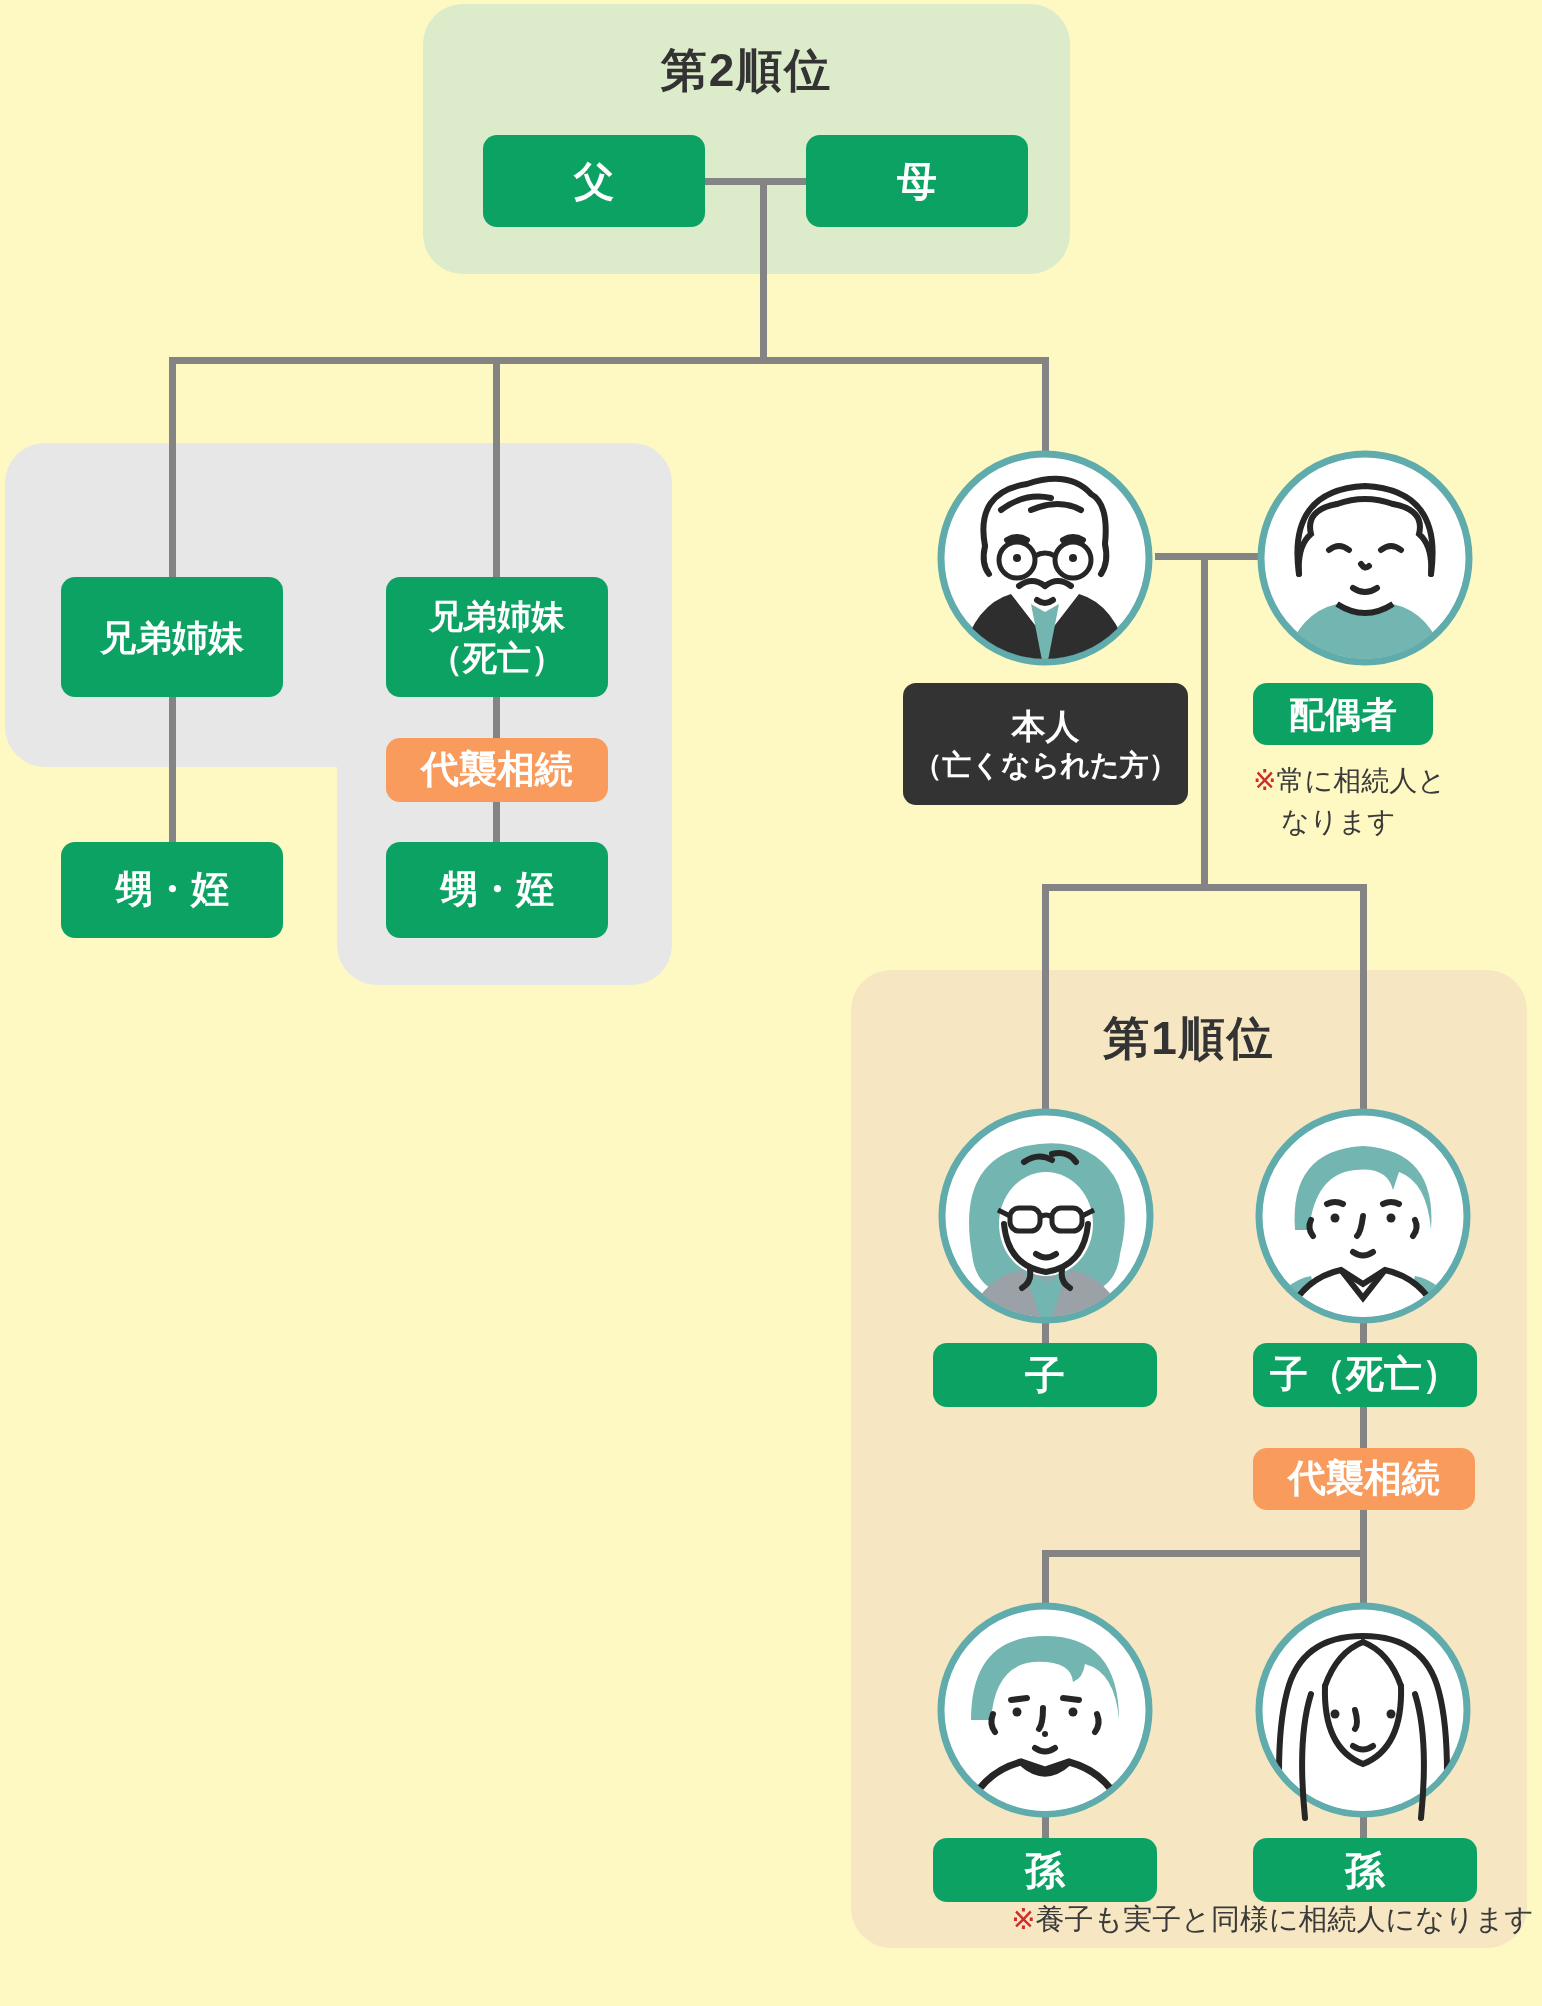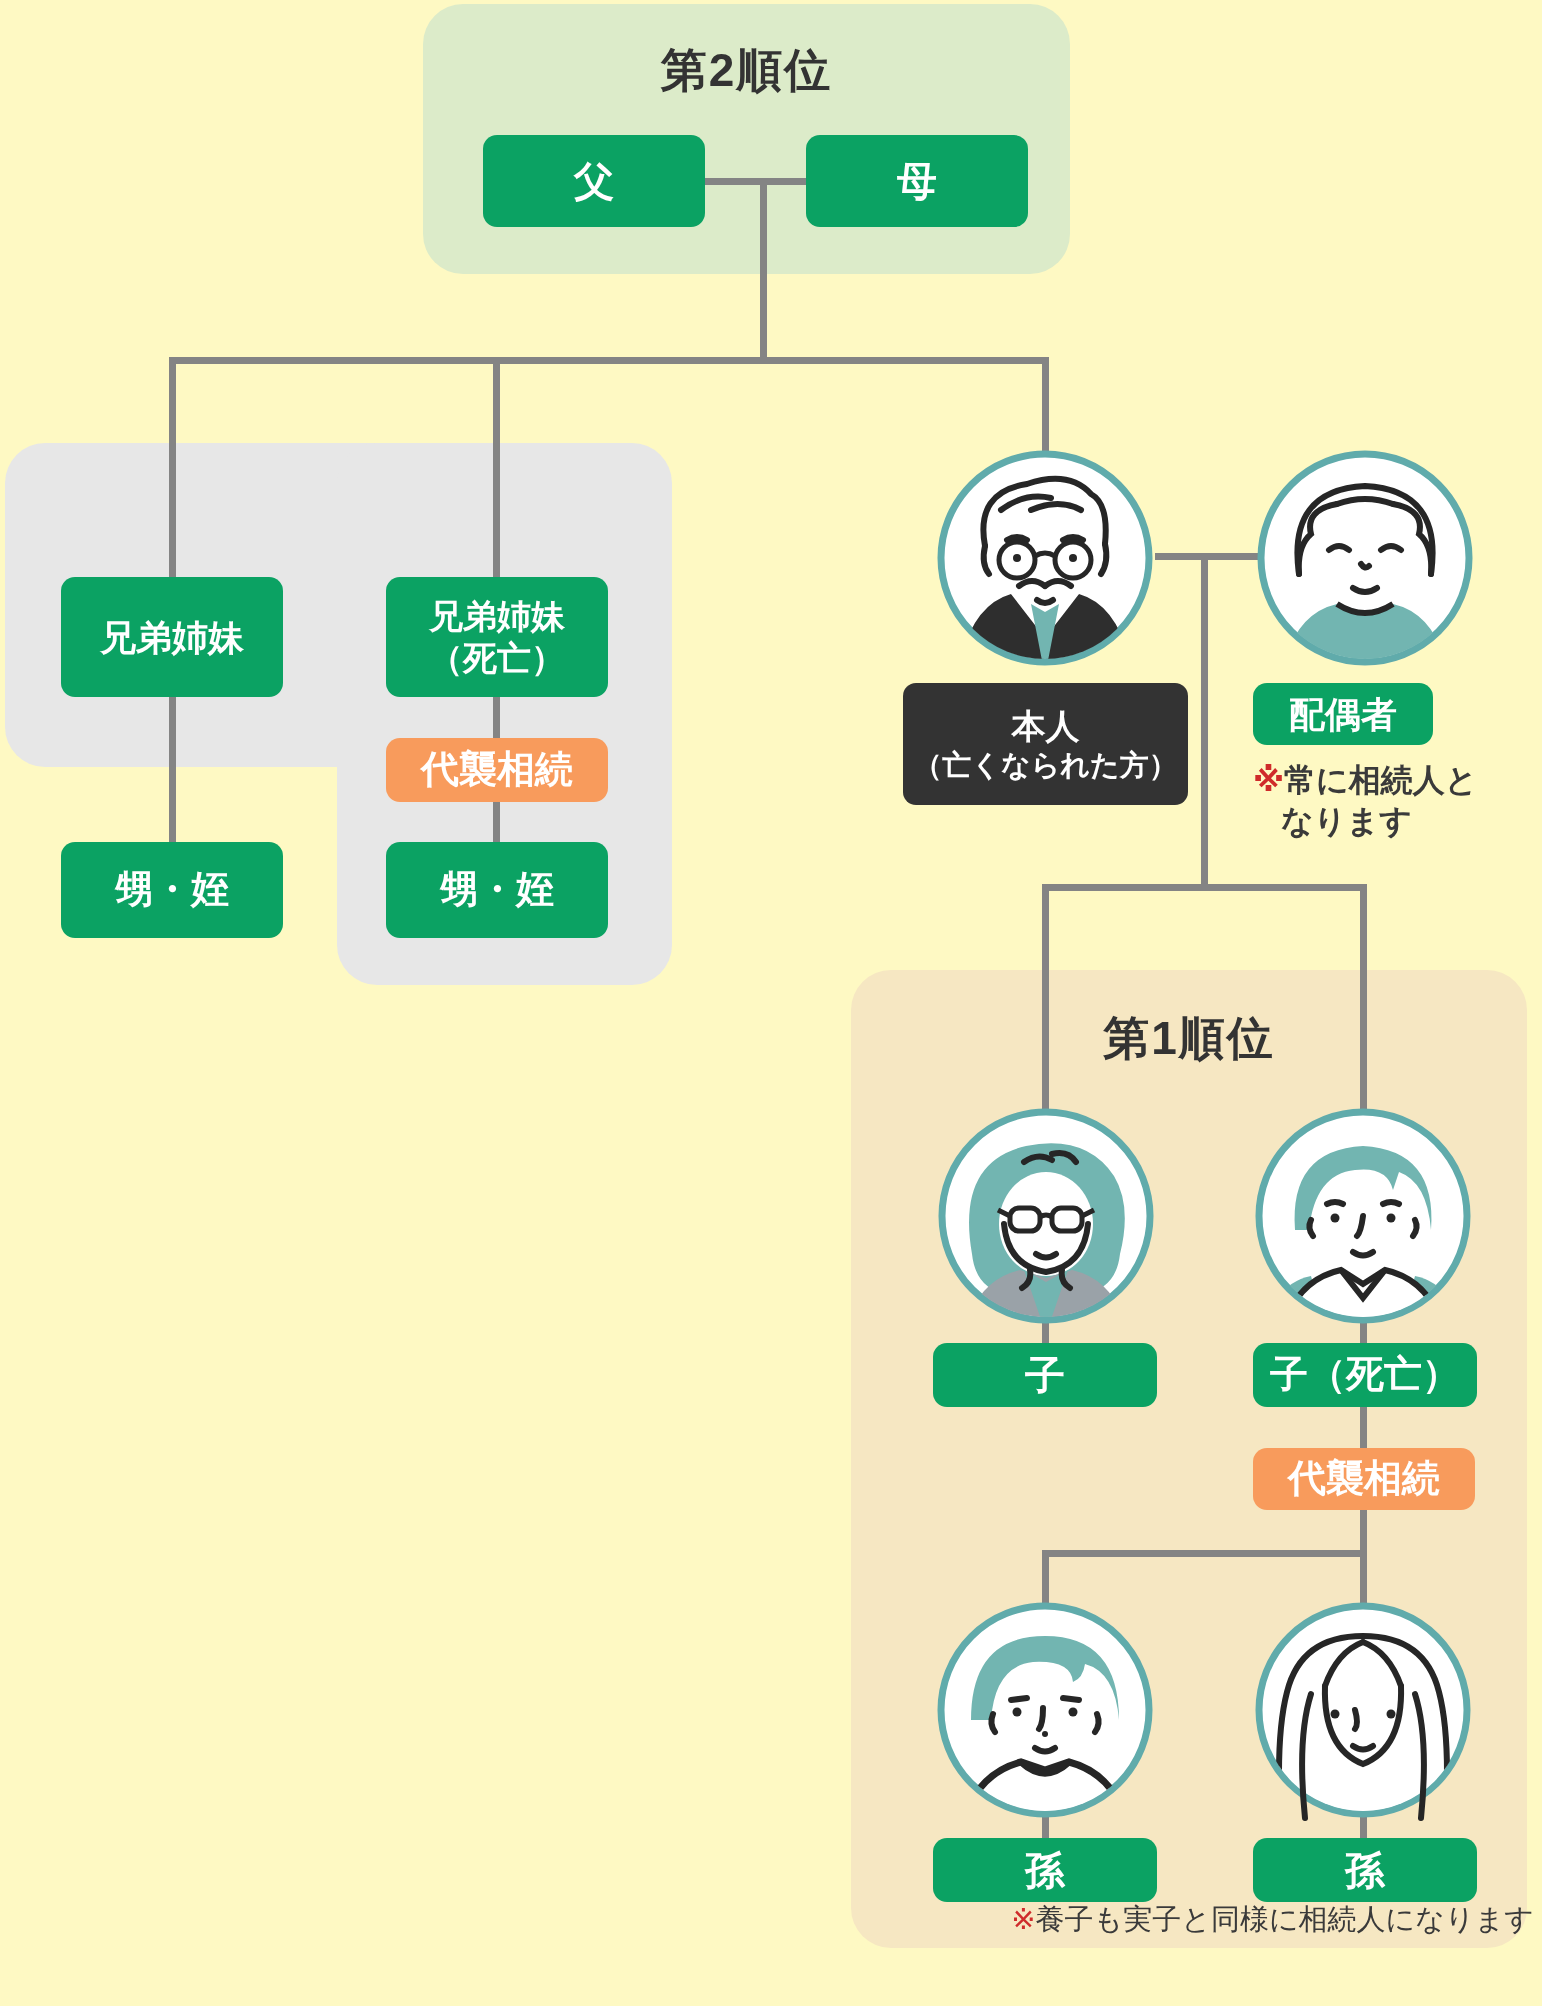--- a/index.html
+++ b/index.html
@@ -18,21 +18,21 @@
   .t1{left:851px;top:1008px;width:676px;}
   .ln{position:absolute;background:#848484;}
   .nb{
     position:absolute;display:flex;flex-direction:column;align-items:center;justify-content:center;
     border-radius:14px;color:#fff;font-weight:bold;text-align:center;line-height:1.25;
   }
   .green{background:#0ba263;}
   .orange{background:#f89b5c;}
   .darkbx{background:#333333;border-radius:13px;}
   .avatar{position:absolute;width:224px;height:224px;}
-  .note{position:absolute;color:#3a3a3a;font-size:32px;line-height:41px;font-weight:bold;}
+  .note{position:absolute;color:#3a3a3a;font-size:28px;line-height:41px;}
   .red{color:#cf2b2b;}
   .footer-note{position:absolute;right:8px;top:1900px;color:#3a3a3a;font-size:29px;white-space:nowrap;}
 </style>
 </head>
 <body>
 
 <div class="canvas">
 
   <div class="panel panel-rank2"></div>
   <div class="panel panel-rank3-a"></div>

